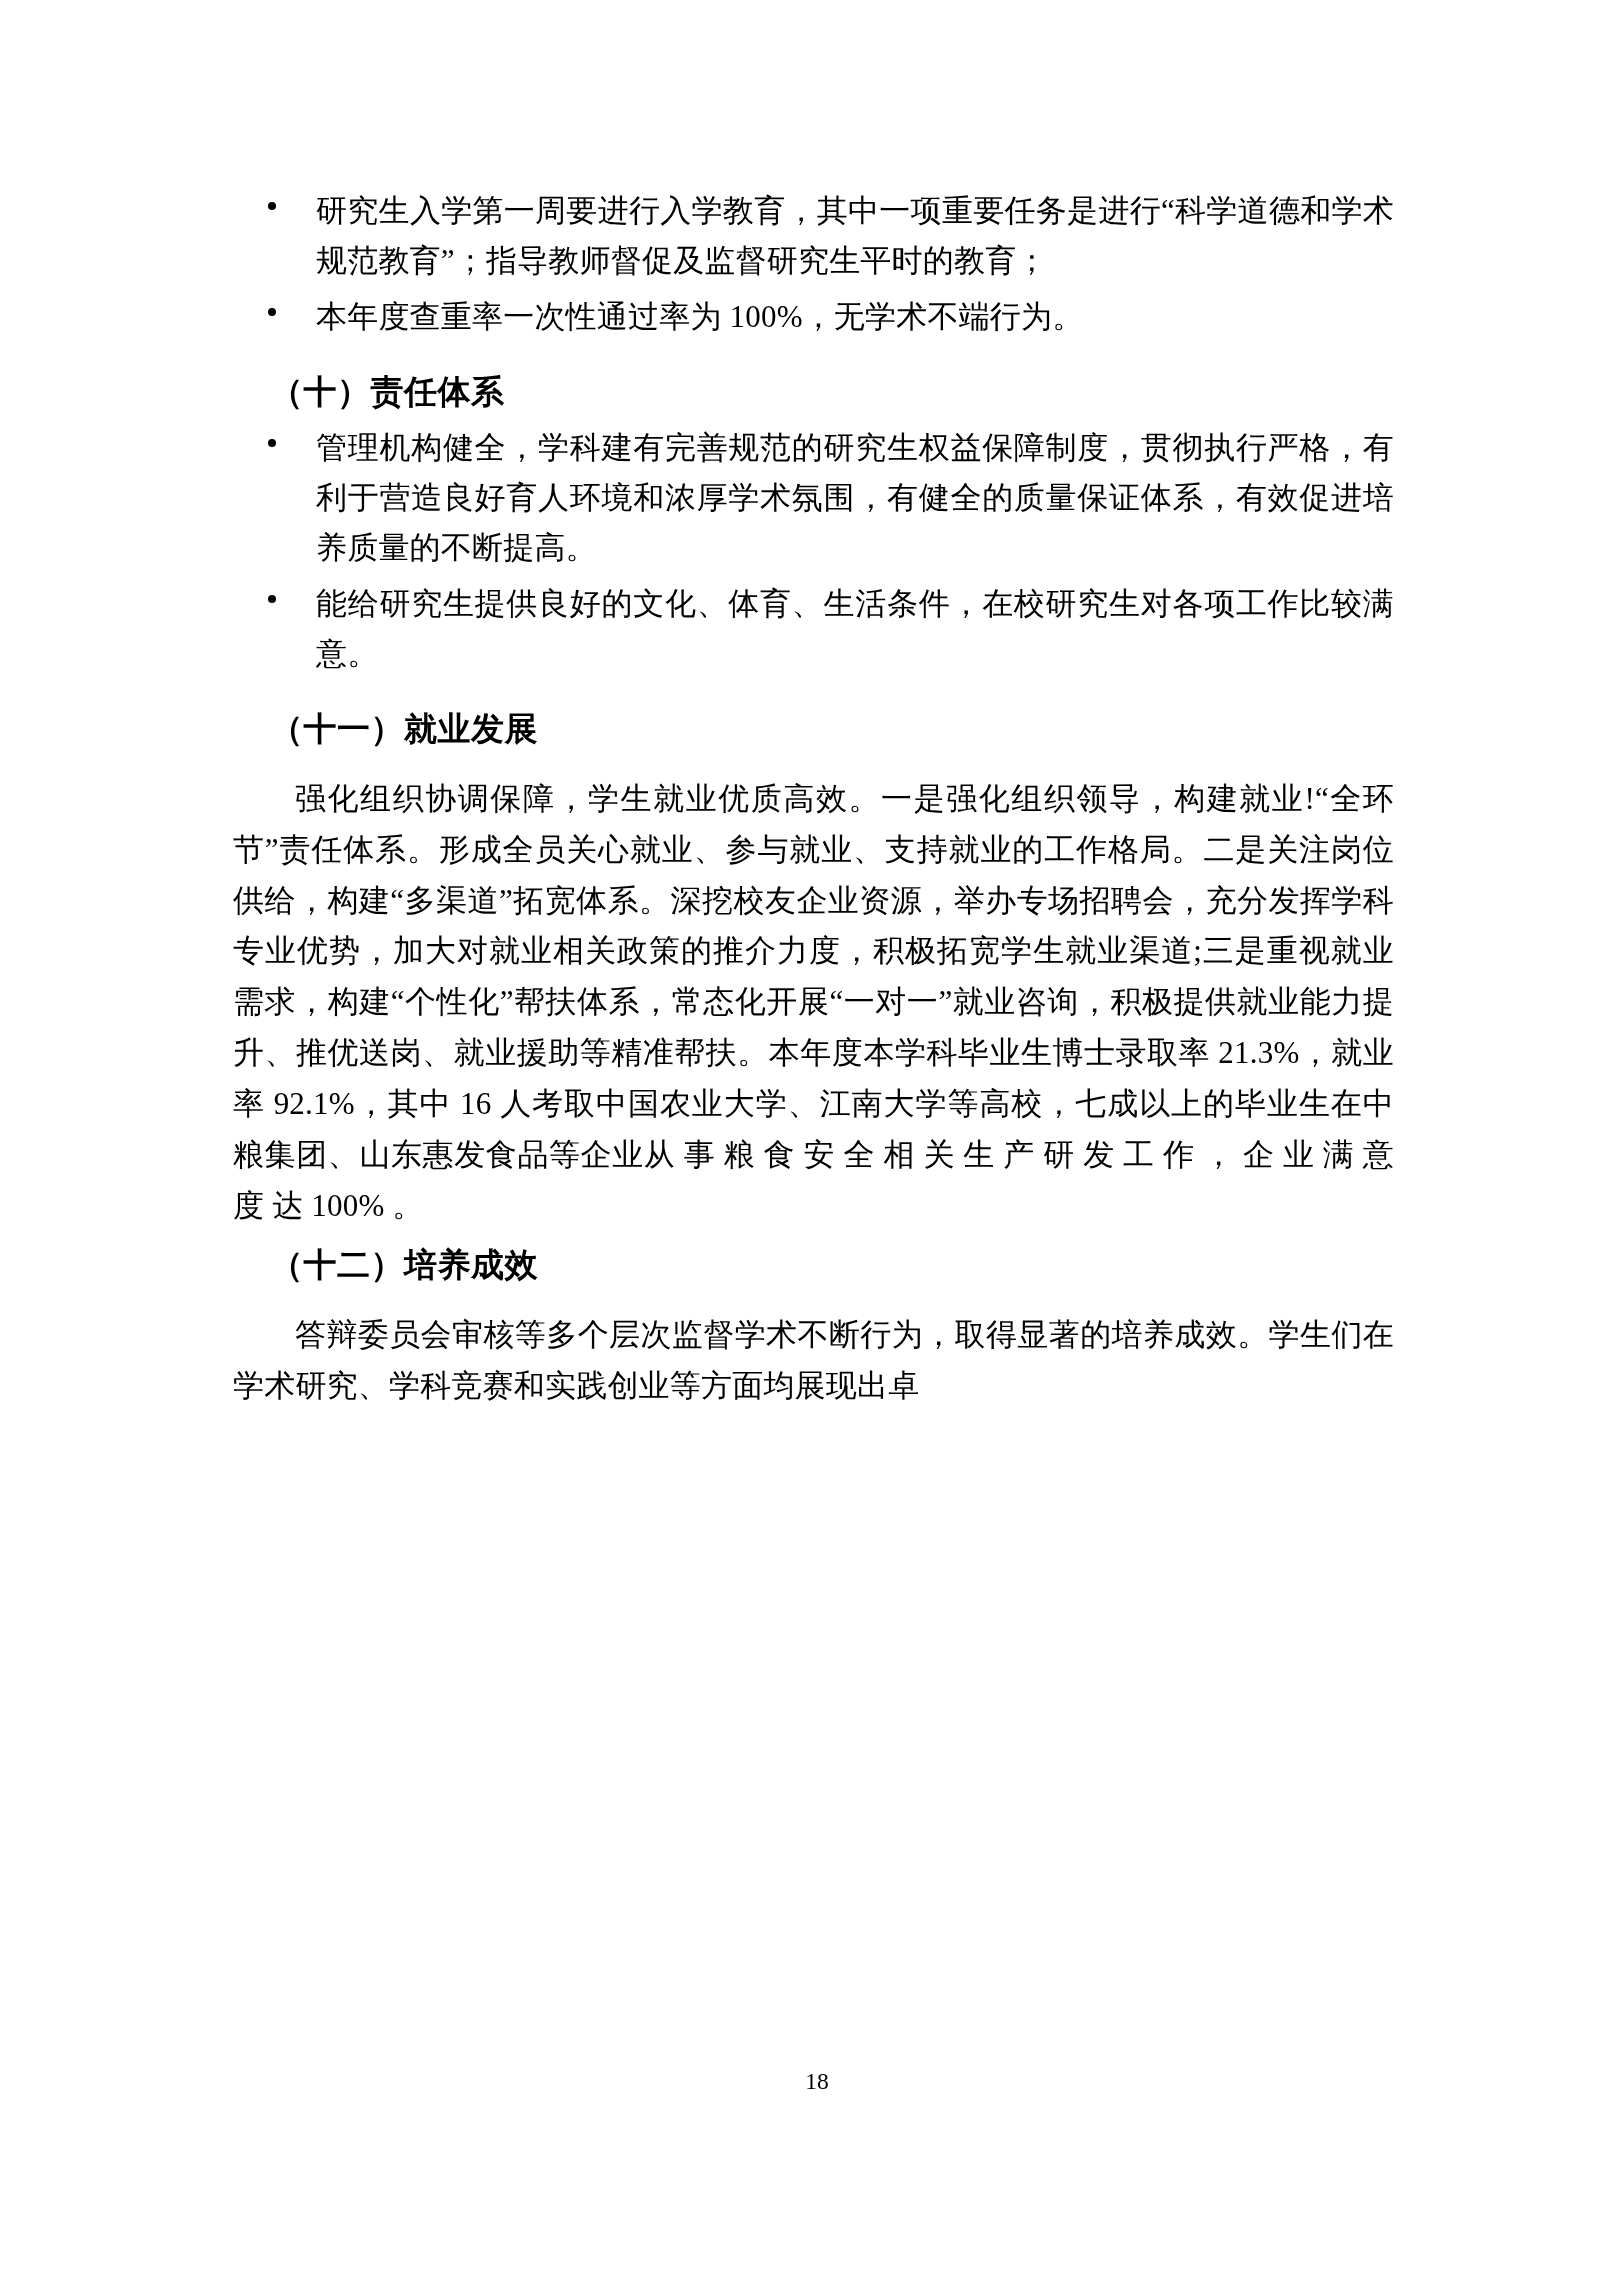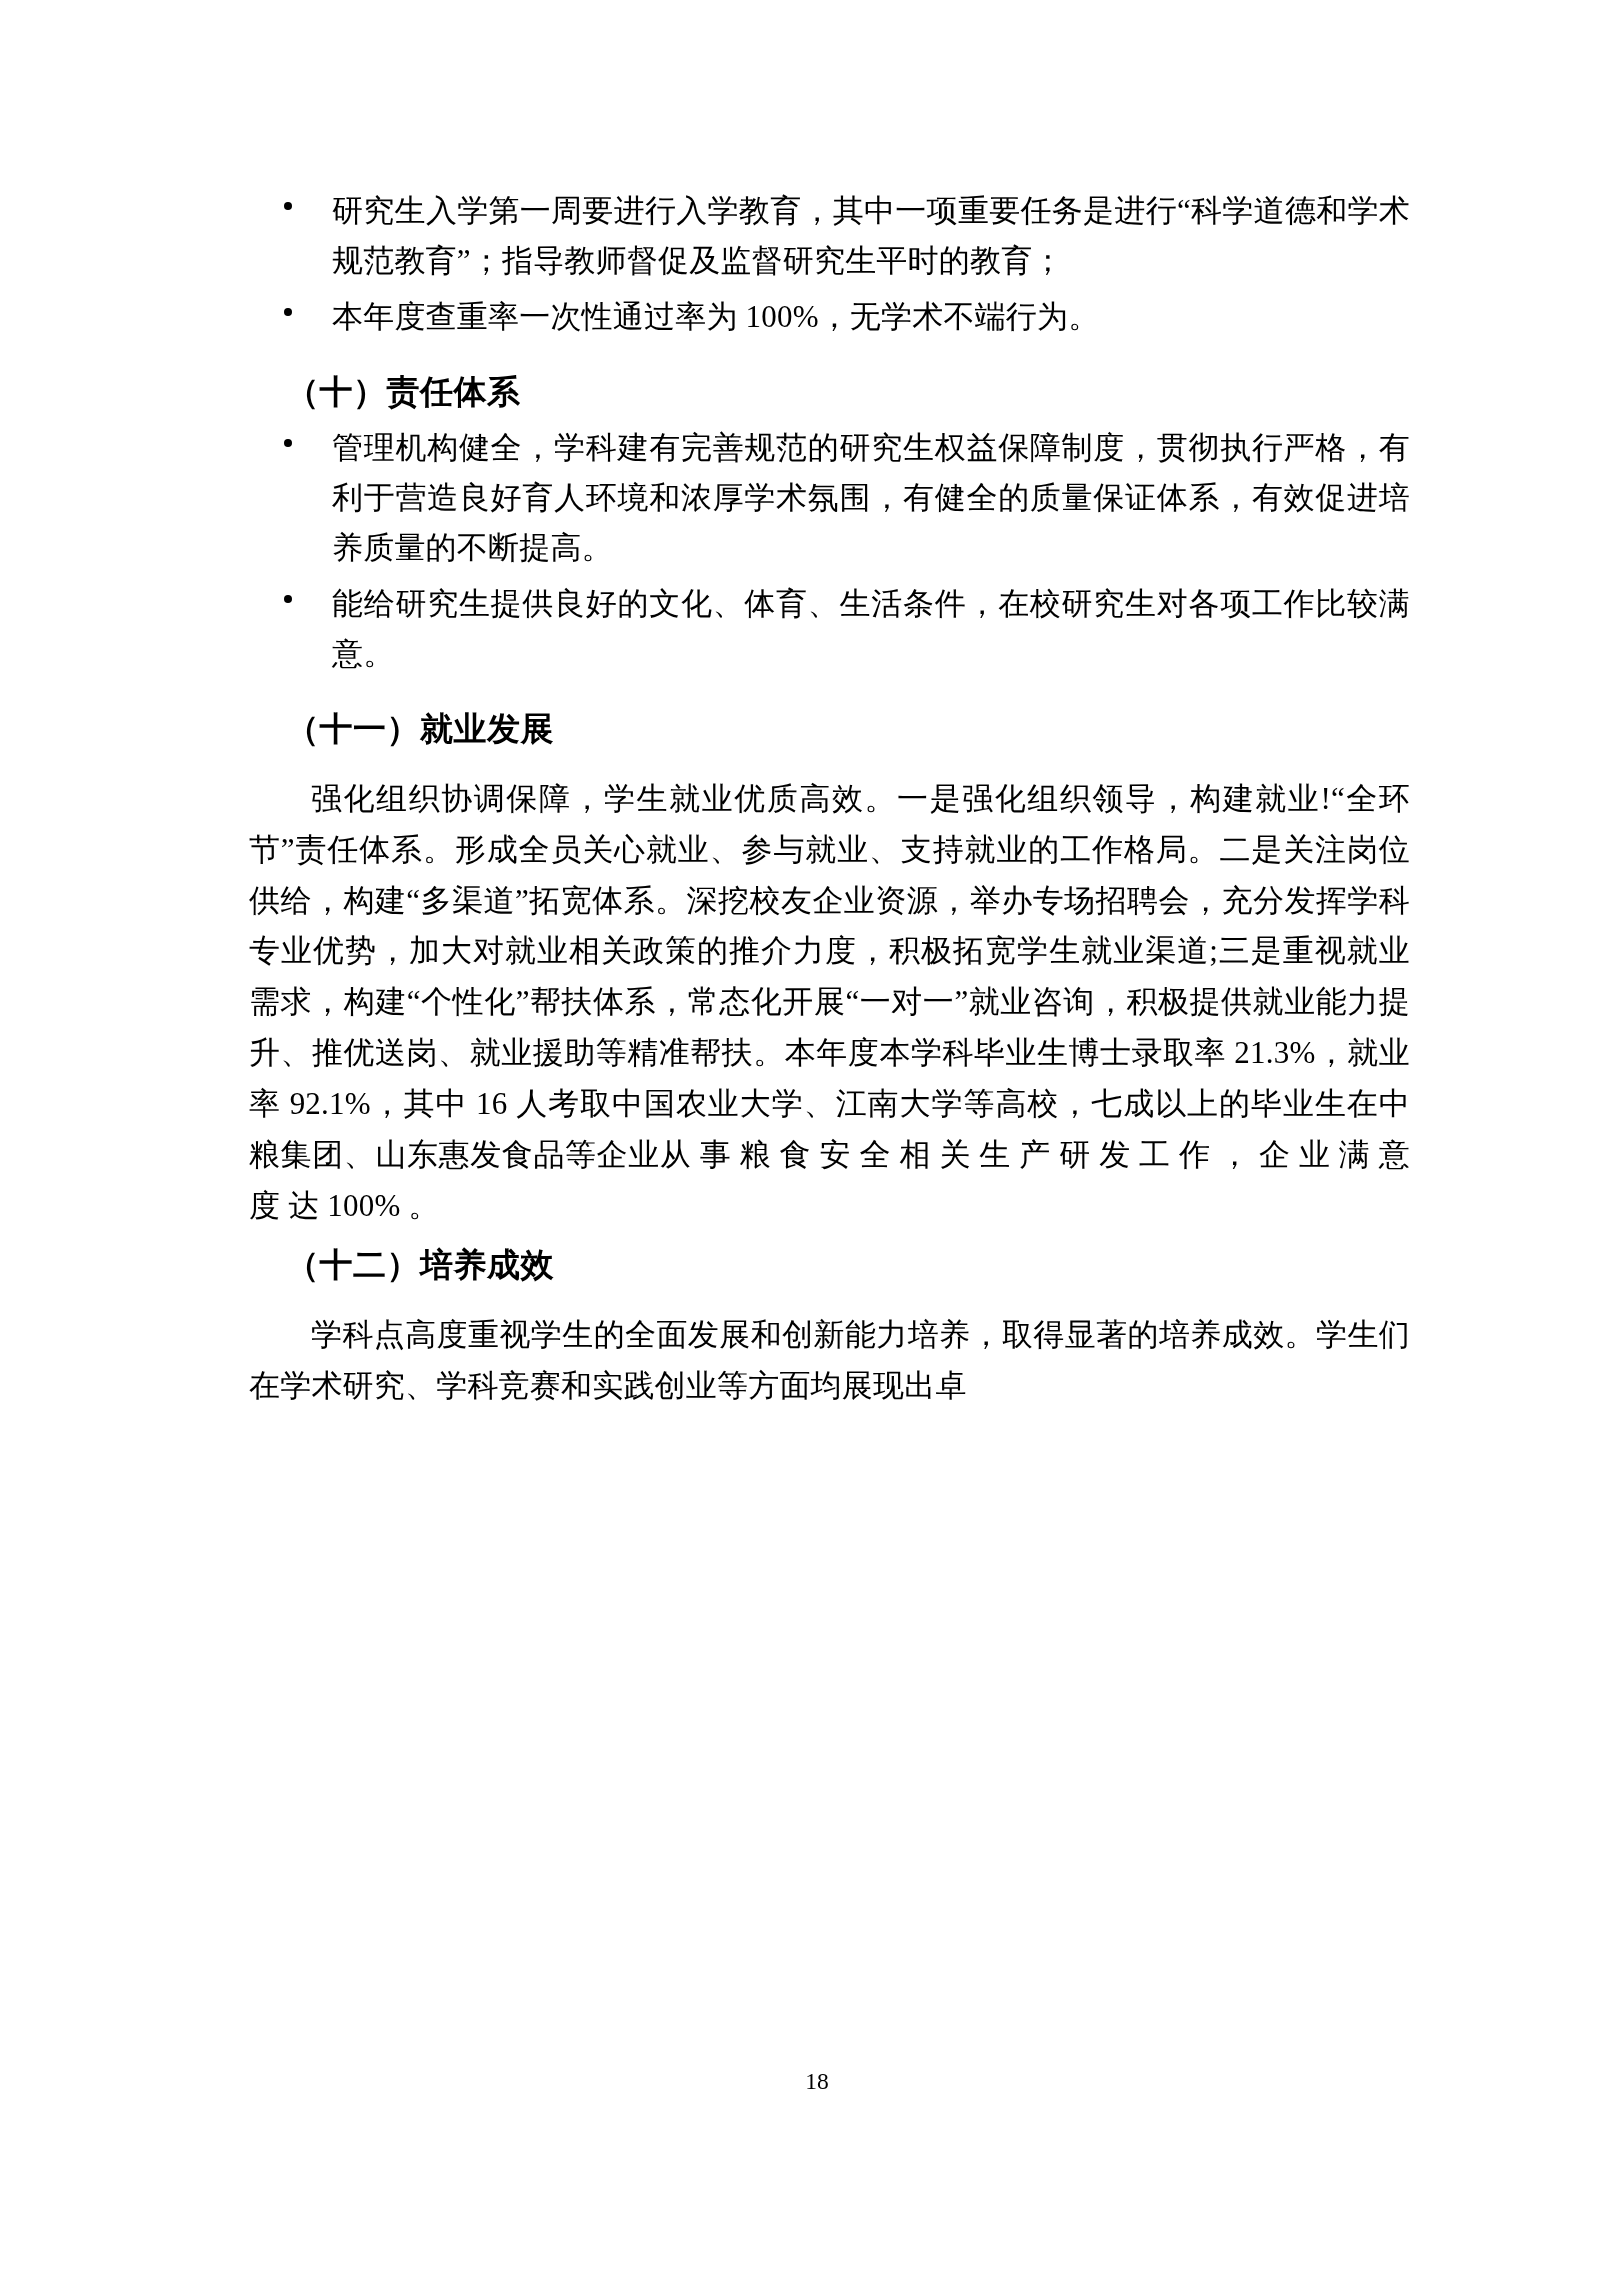--- a/index.html
+++ b/index.html
@@ -14,21 +14,21 @@
   .page {
     position: relative;
     width: 1621px;
     height: 2293px;
     margin: 0 auto;
     background: #ffffff;
     overflow: hidden;
   }
   .content {
     position: absolute;
-    left: 249px;
+    left: 233px;
     top: 186px;
     width: 1161px;
   }
   
   .bullet-list {
     list-style: none;
     margin: 0;
     padding: 0;
   }
   .bullet-item {
@@ -112,17 +112,17 @@
         </li>
         <li class="bullet-item">
           <span class="bullet-dot"></span>
           <span class="btext">能给研究生提供良好的文化、体育、生活条件，在校研究生对各项工作比较满意。</span>
         </li>
       </ul>
       <div class="spacer-sm"></div>
       <div class="heading indent1">（十一）就业发展</div>
       <p class="para">强化组织协调保障，学生就业优质高效。一是强化组织领导，构建就业!“全环节”责任体系。形成全员关心就业、参与就业、支持就业的工作格局。二是关注岗位供给，构建“多渠道”拓宽体系。深挖校友企业资源，举办专场招聘会，充分发挥学科专业优势，加大对就业相关政策的推介力度，积极拓宽学生就业渠道;三是重视就业需求，构建“个性化”帮扶体系，常态化开展“一对一”就业咨询，积极提供就业能力提升、推优送岗、就业援助等精准帮扶。本年度本学科毕业生博士录取率 21.3%，就业率 92.1%，其中 16 人考取中国农业大学、江南大学等高校，七成以上的毕业生在中粮集团、山东惠发食品等企业从 事 粮 食 安 全 相 关 生 产 研 发 工 作 ， 企 业 满 意 度 达 100% 。</p>
       <div class="heading indent1">（十二）培养成效</div>
-      <p class="para">学科点高度重视学生的全面发展和创新能力培养，取得显著的培养成效。学生们在学术研究、学科竞赛和实践创业等方面均展现出卓</p>
+      <p class="para">答辩委员会审核等多个层次监督学术不断行为，取得显著的培养成效。学生们在学术研究、学科竞赛和实践创业等方面均展现出卓</p>
     </div>
   <div class="page-number">18</div>
 </div>
 
 
 </body></html>

